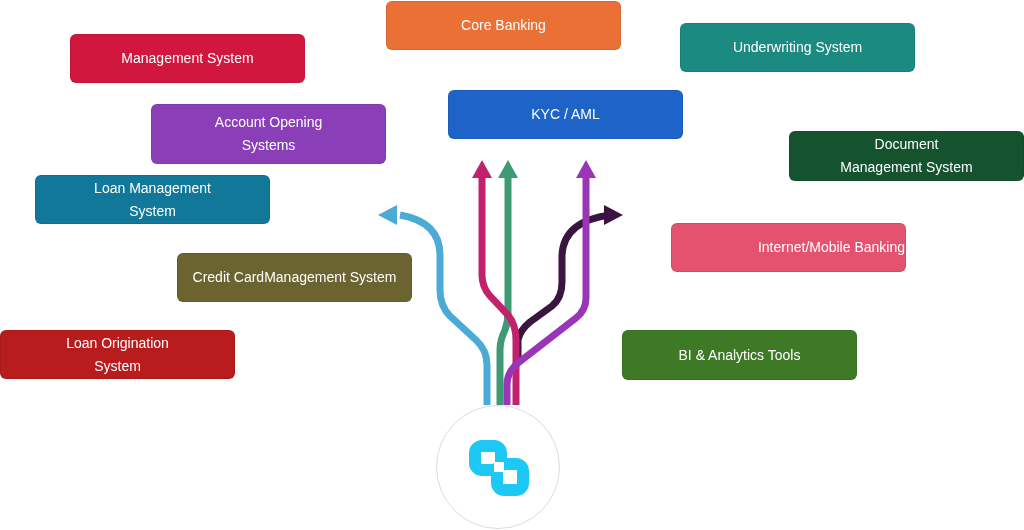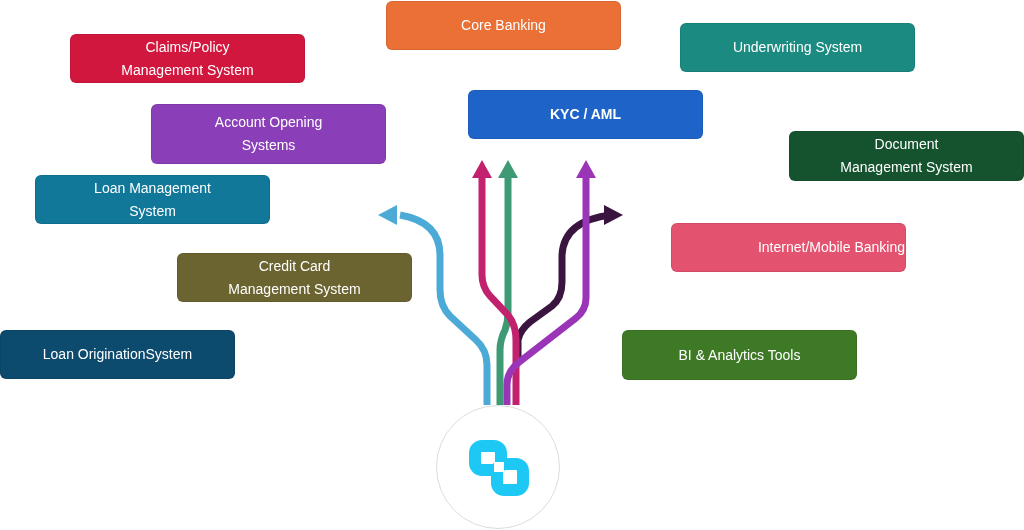--- a/index.html
+++ b/index.html
@@ -16,52 +16,51 @@
          box-sizing: border-box; }
   .hub svg { position: absolute; left: 0; top: 0; }
 </style>
 </head>
 <body>
 
 <div class="box" style="left:386px;top:1px;width:235px;height:49px;background:#EA7035;">
   <span>Core Banking</span>
 </div>
 <div class="box" style="left:70px;top:34px;width:235px;height:49px;background:#D2173F;flex-direction:column;">
-  <span>Claims/Policy</span>
   <span>Management System</span>
 </div>
 <div class="box" style="left:680px;top:23px;width:235px;height:49px;background:#1B8A80;">
   <span>Underwriting System</span>
 </div>
-<div class="box" style="left:468px;top:90px;width:235px;height:49px;background:#1E64C8;font-weight:bold;">
+<div class="box" style="left:448px;top:90px;width:235px;height:49px;background:#1E64C8;">
   <span>KYC / AML</span>
 </div>
 <div class="box" style="left:151px;top:104px;width:235px;height:60px;background:#8A3FB8;flex-direction:column;">
   <span>Account Opening</span>
   <span>Systems</span>
 </div>
 <div class="box" style="left:789px;top:131px;width:235px;height:50px;background:#14532d;flex-direction:column;">
   <span>Document</span>
   <span>Management System</span>
 </div>
 <div class="box" style="left:35px;top:175px;width:235px;height:49px;background:#12789A;flex-direction:column;">
   <span>Loan Management</span>
   <span>System</span>
 </div>
 <div class="box" style="left:671px;top:223px;width:235px;height:49px;background:#E3526F;justify-content:flex-end;">
   <span>Internet/Mobile Banking</span>
 </div>
-<div class="box" style="left:177px;top:253px;width:235px;height:49px;background:#6B6430;flex-direction:column;">
+<div class="box" style="left:177px;top:253px;width:235px;height:49px;background:#6B6430;">
   <span>Credit Card</span>
   <span>Management System</span>
 </div>
 <div class="box" style="left:622px;top:330px;width:235px;height:50px;background:#3E7A25;">
   <span>BI &amp; Analytics Tools</span>
 </div>
-<div class="box" style="left:0px;top:330px;width:235px;height:49px;background:#0c4a6e;flex-direction:row;">
+<div class="box" style="left:0px;top:330px;width:235px;height:49px;background:#b91c1c;flex-direction:column;">
   <span>Loan Origination</span>
   <span>System</span>
 </div>
 
 <svg class="flows" width="1024" height="530">
   <g fill="none" stroke-width="7" stroke-linecap="butt">
 
     <path stroke="#4BABD6" d="M487 405 L487 365 Q487 350 476 340 L450 316 Q440 306 440 290 L440 255 Q440 222 400 215"></path>
 
     <path stroke="#3A1540" d="M518 360 L518 340 Q520 330 530 322 L552 306 Q562 298 562 282 L562 255 Q564 220 612 215"></path>

